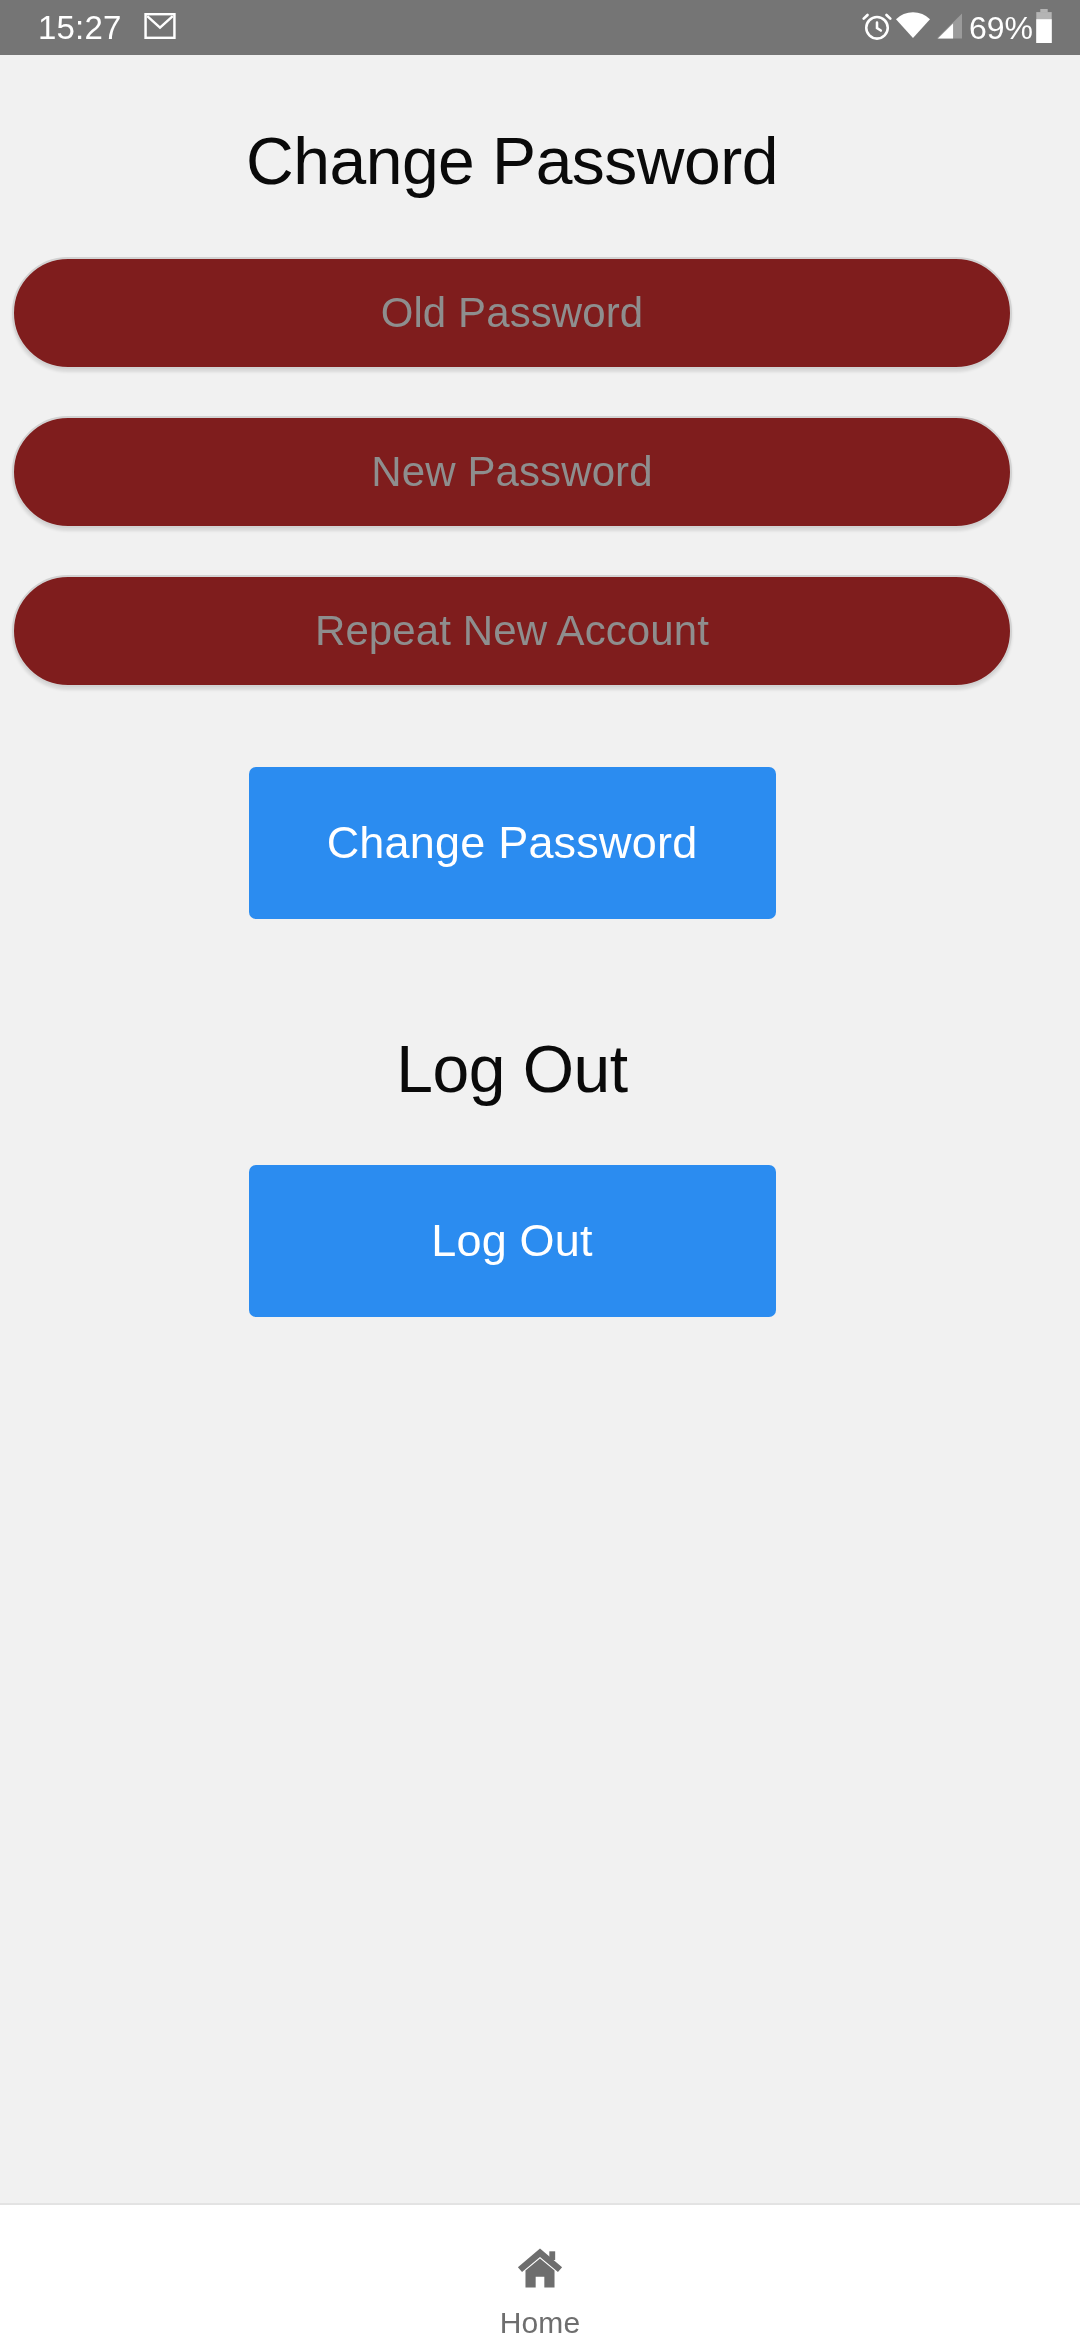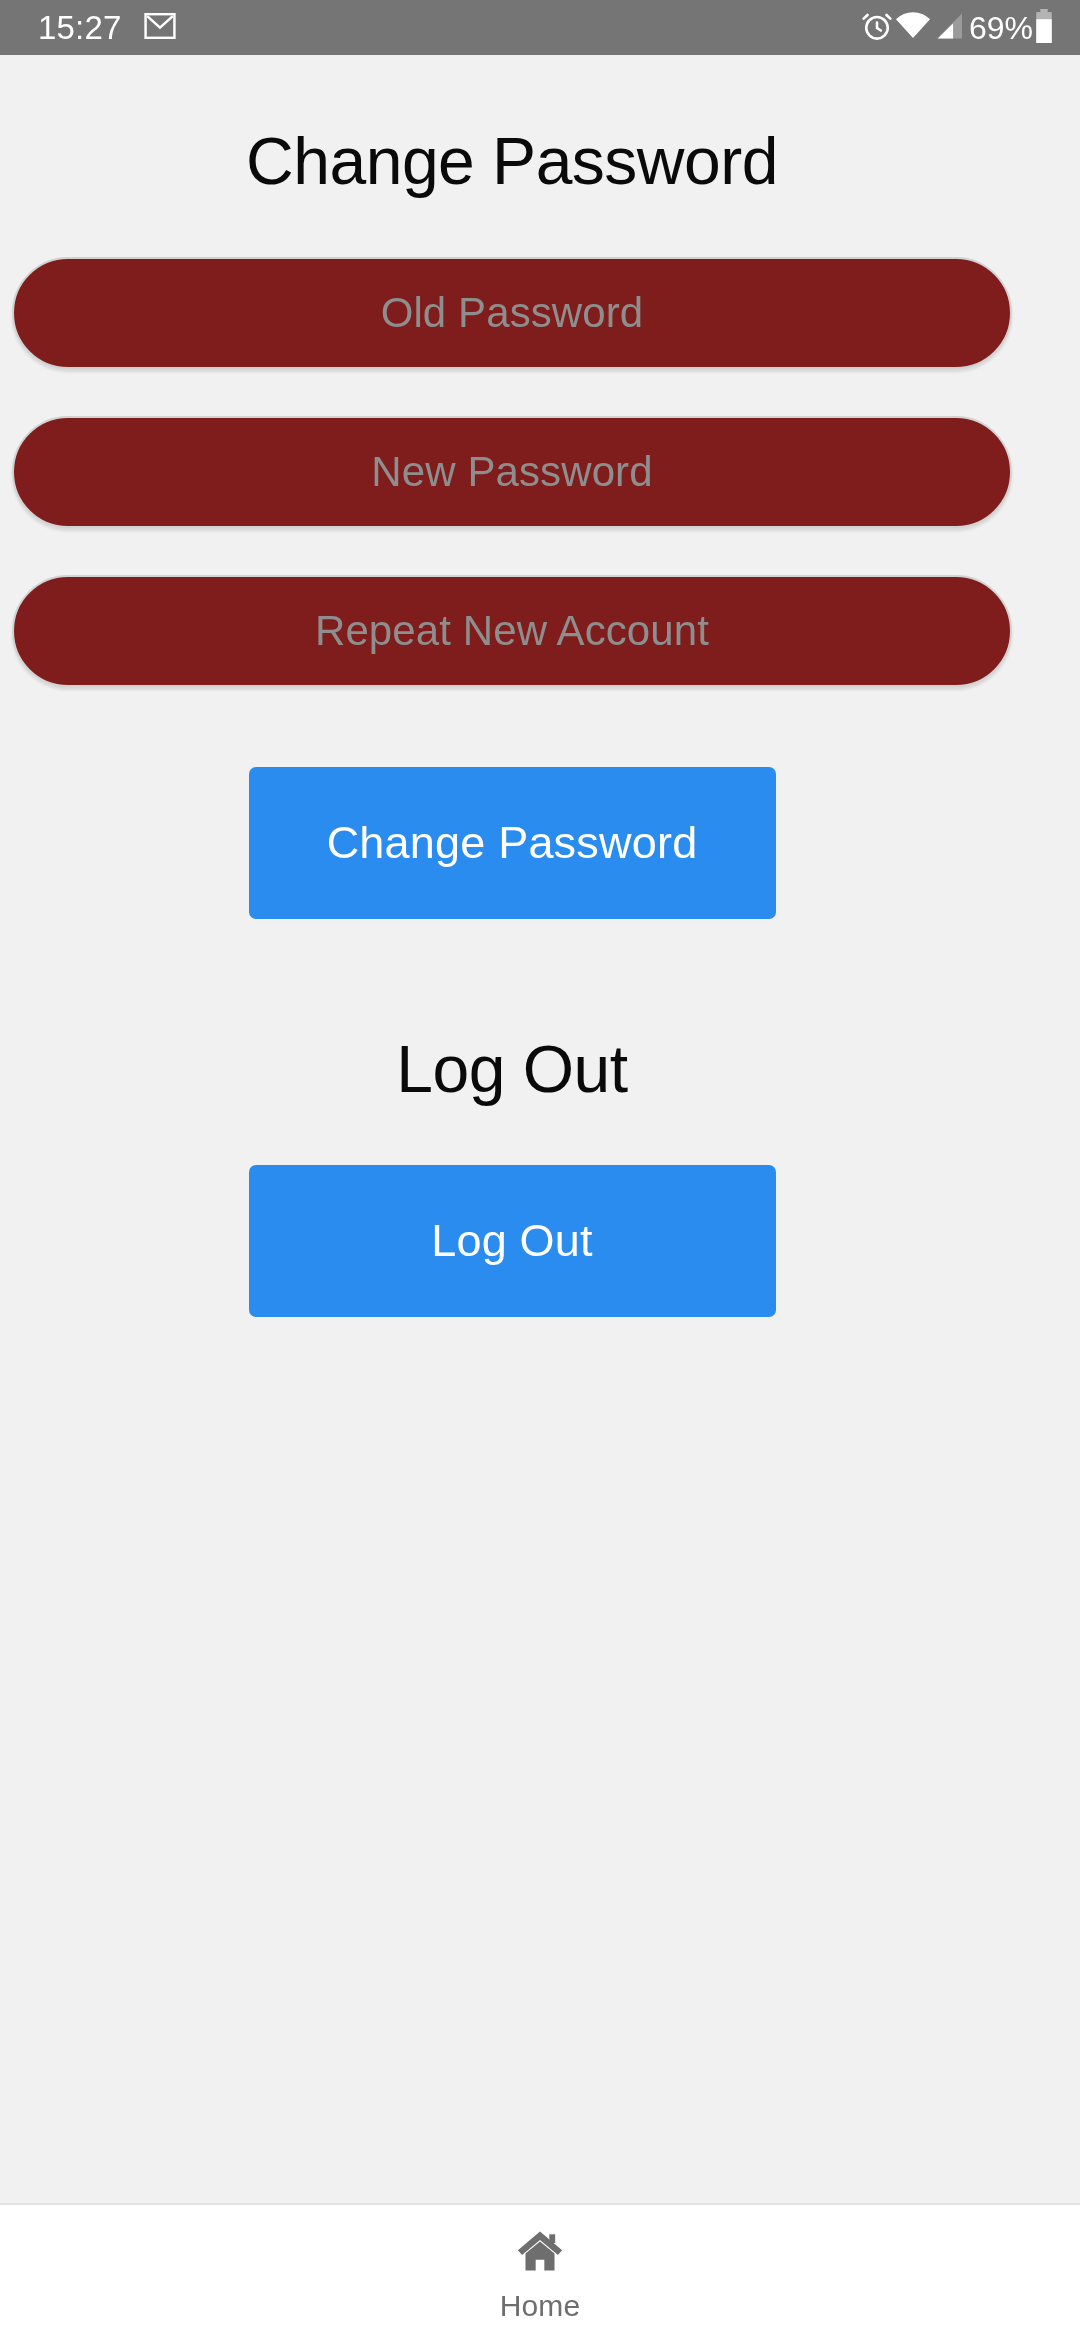--- a/index.html
+++ b/index.html
@@ -60,22 +60,22 @@
   #logout-heading-wrap { margin-top:112px; }
 
   
   #bottom-nav {
     position:absolute; left:0; bottom:0; width:1080px; height:137px;
     background:#ffffff; border-top:2px solid #e3e3e3;
     display:flex; align-items:flex-start;
   }
   .nav-item {
     flex:1; height:100%; display:flex; flex-direction:column;
-    align-items:center; justify-content:flex-start;
-    padding-top:18px; cursor:pointer; background:none; border:none;
+    align-items:center; justify-content:flex-end;
+    padding-top:2px; cursor:pointer; background:none; border:none;
   }
   .nav-icon { height:56px; display:flex; align-items:center; justify-content:center; }
   .nav-label { margin-top:10px; font-size:30px; letter-spacing:0.1px; }
 </style>
 </head>
 <body>
 
 <div id="phone" style="background: rgb(241, 241, 241);">
 
   <div id="status-bar" style="background: rgb(117, 117, 117);">

